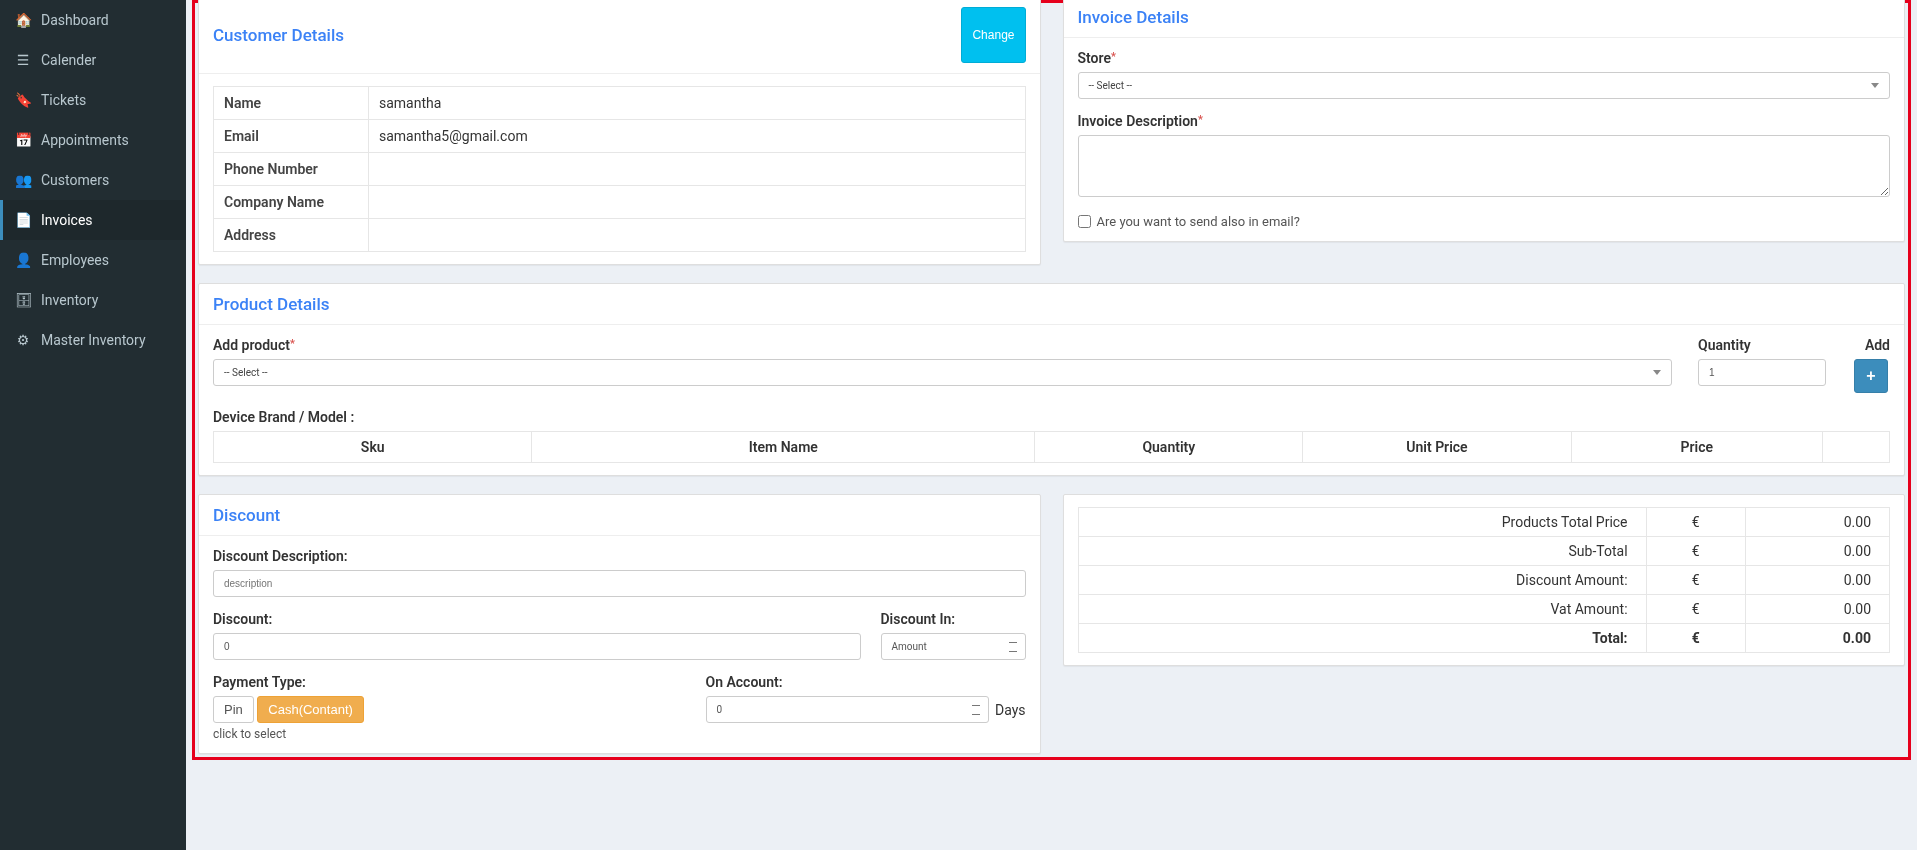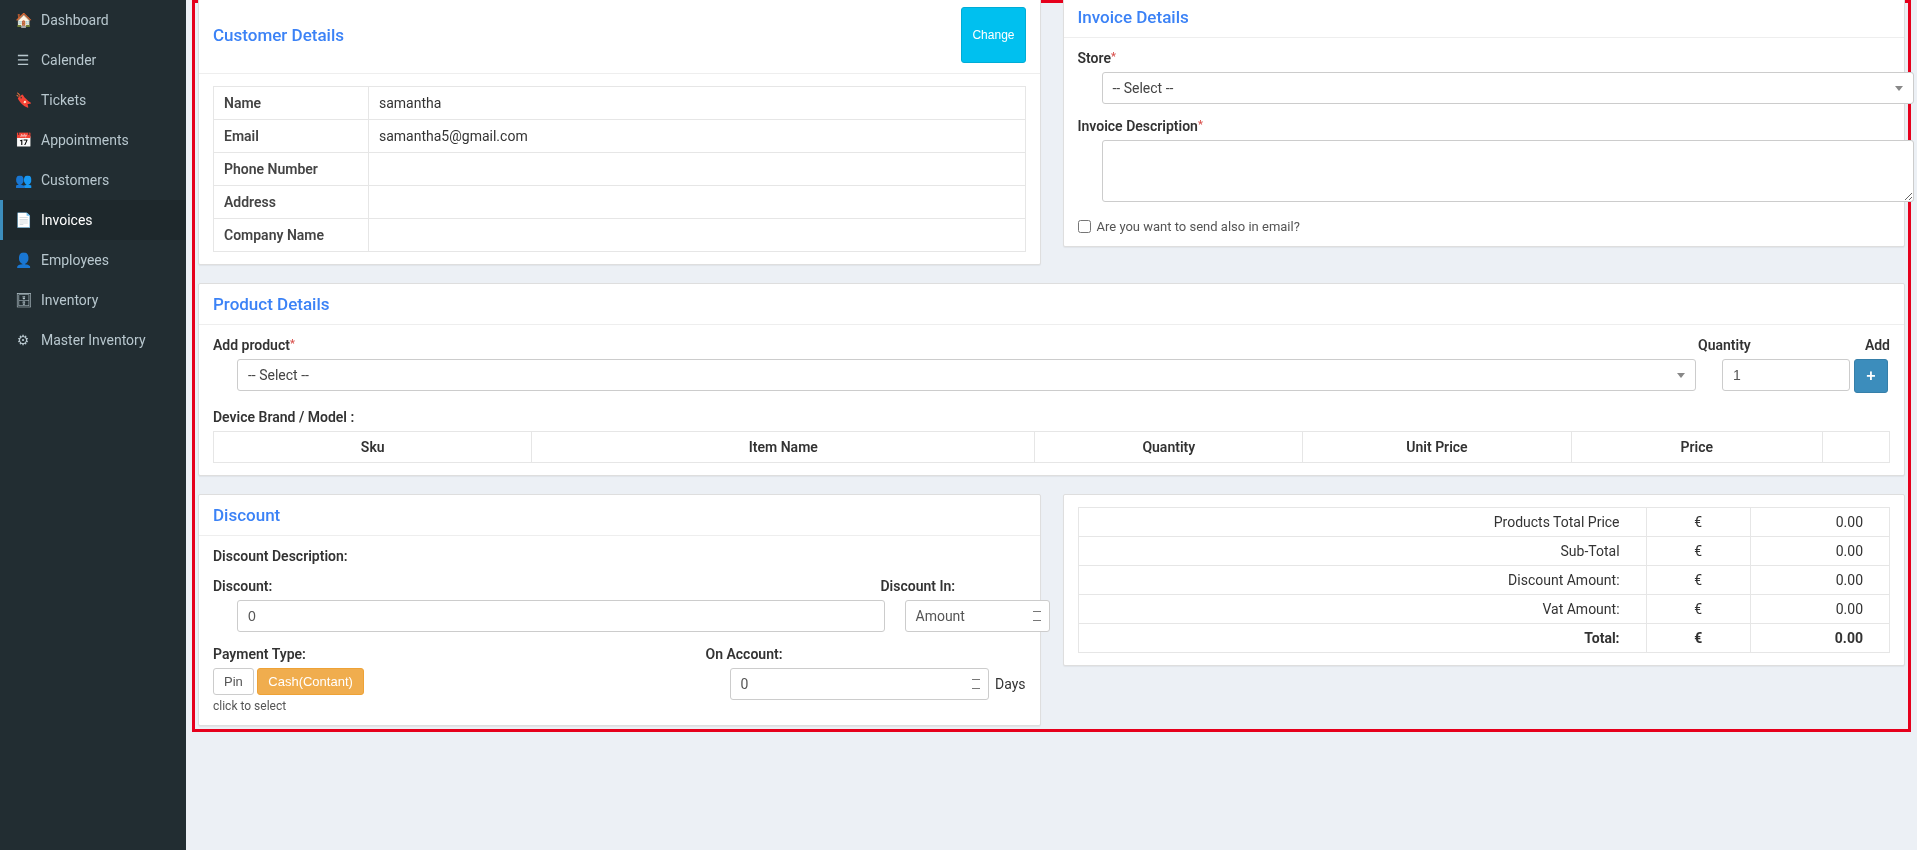--- a/index.html
+++ b/index.html
@@ -84,24 +84,23 @@
 }
 .details-table td.label-cell { width: 155px; font-weight: 600; color: #444; }
 .form-group { margin-bottom: 14px; }
 .form-label { display: block; font-weight: 600; font-size: 14px; margin-bottom: 6px; color: #333; }
 .form-label .req { color: #d9534f; font-size: 11px; vertical-align: top;}
 .form-control {
   width: 100%;
   border: 1px solid #ccc;
   border-radius: 3px;
   padding: 7px 10px;
-  font-size: 14px;
+  font-size: 10px;
   background: #fff;
   color: #555;
-  margin-left: 24px;
 }
 .form-control.select2 {
   display: flex; justify-content: space-between; align-items: center;
   color: #444;
 }
 textarea.form-control { resize: both; height: 62px; }
 .checkbox-row { display: flex; align-items: center; gap: 6px; font-size: 13px; color: #555; }
 .flex-row { display: flex; gap: 26px; align-items: flex-end; }
 .grow { flex: 1; }
 .shrink { flex-shrink: 0; }
@@ -109,21 +108,21 @@
 .product-table th {
   border: 1px solid #e6e6e6;
   padding: 7px 10px;
   font-size: 14px;
   font-weight: 600;
   text-align: center;
 }
 .summary-table { width: 100%; border-collapse: collapse; }
 .summary-table td {
   border: 1px solid #e6e6e6;
-  padding: 6px 26px;
+  padding: 6px 18px;
   font-size: 14px;
 }
 .summary-table td.slabel { text-align: right; width: 70%; }
 .summary-table td.scurr { text-align: center; width: 30px; }
 .summary-table td.sval { text-align: right; width: 60px; }
 .summary-table tr.total td { font-weight: 700; }
 .hint { font-size: 12px; color: #555; margin-top: 4px; }
 .spin { position: relative; }
 .spin::after {
   content: "";
@@ -203,25 +202,25 @@
             </tr>
             <tr>
               <td class="label-cell">Email</td>
               <td>samantha5@gmail.com</td>
             </tr>
             <tr>
               <td class="label-cell">Phone Number</td>
               <td></td>
             </tr>
             <tr>
+              <td class="label-cell">Company Name</td>
+              <td></td>
+            </tr>
+            <tr>
               <td class="label-cell">Address</td>
-              <td></td>
-            </tr>
-            <tr>
-              <td class="label-cell">Company Name</td>
               <td></td>
             </tr>
           </tbody>
                 </table>
         </div>
       </div>
     </div>
 
     <div class="col">
       <div class="card" style="margin-top:-10px;">
@@ -295,20 +294,21 @@
   <div class="row">
 
     <div class="col">
       <div class="card" style="margin-bottom:0;">
         <div class="card-header">
           <span class="card-title">Discount</span>
         </div>
         <div class="card-body">
           <div class="form-group">
             <label class="form-label">Discount Description:</label>
+            <input class="form-control" placeholder="description" style="">
           </div>
           <div class="flex-row form-group" style="gap:20px; align-items:flex-start;">
             <div style="flex:1;">
               <label class="form-label">Discount:</label>
               <input class="form-control" value="0" style="">
             </div>
             <div style="width:145px;">
               <label class="form-label">Discount In:</label>
               <div class="form-control spin">
                 <span>Amount</span>

